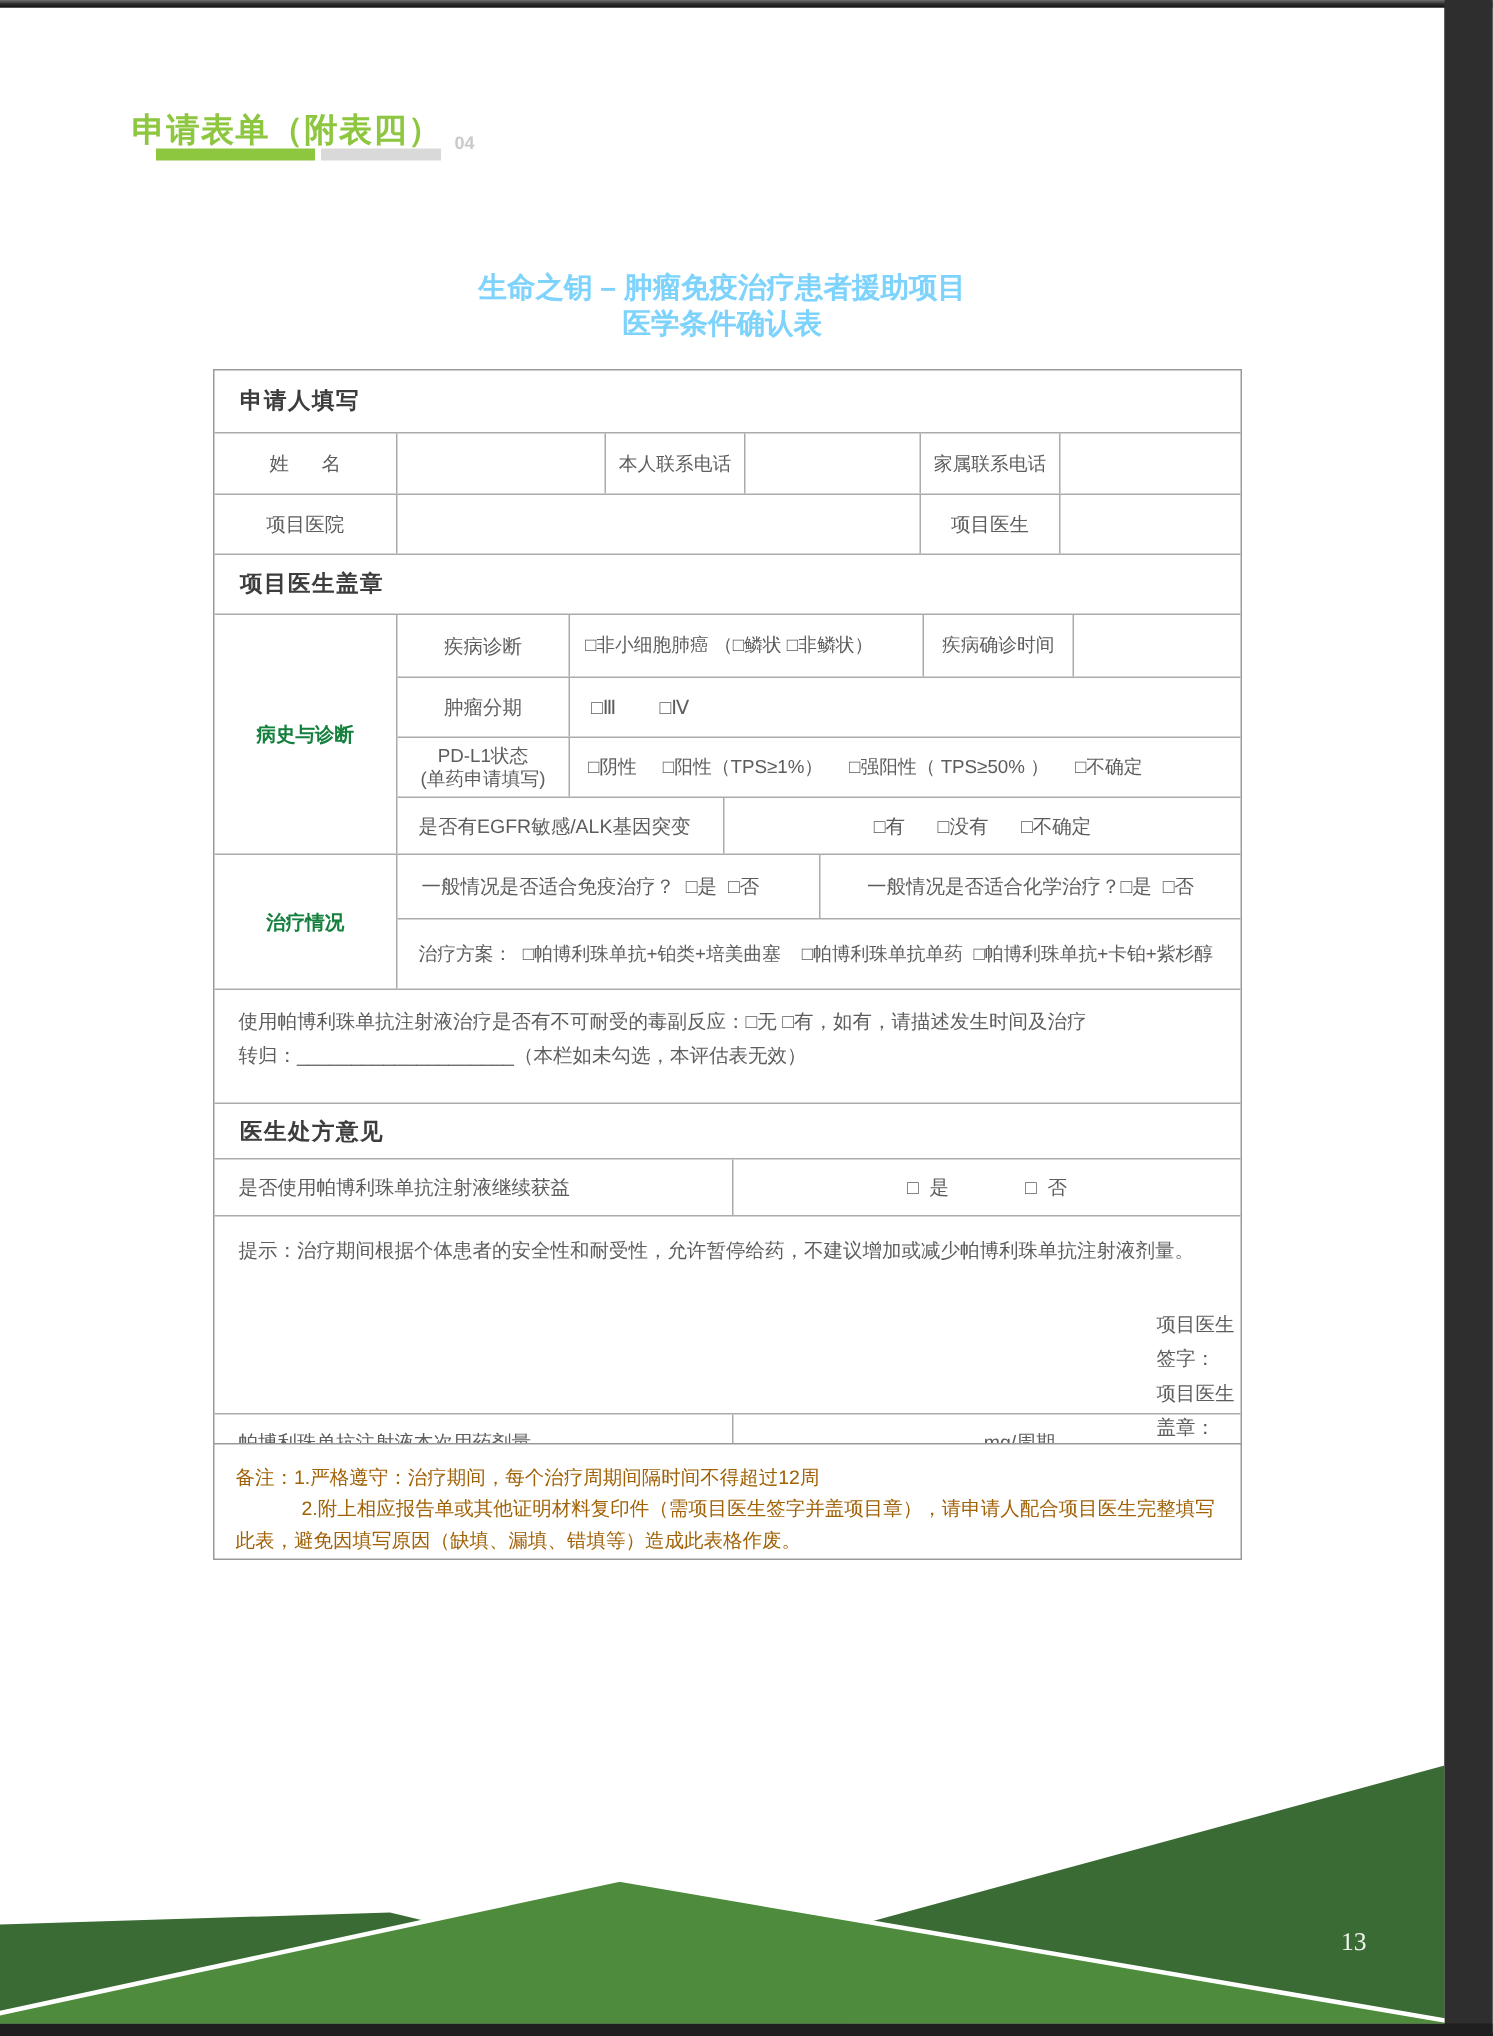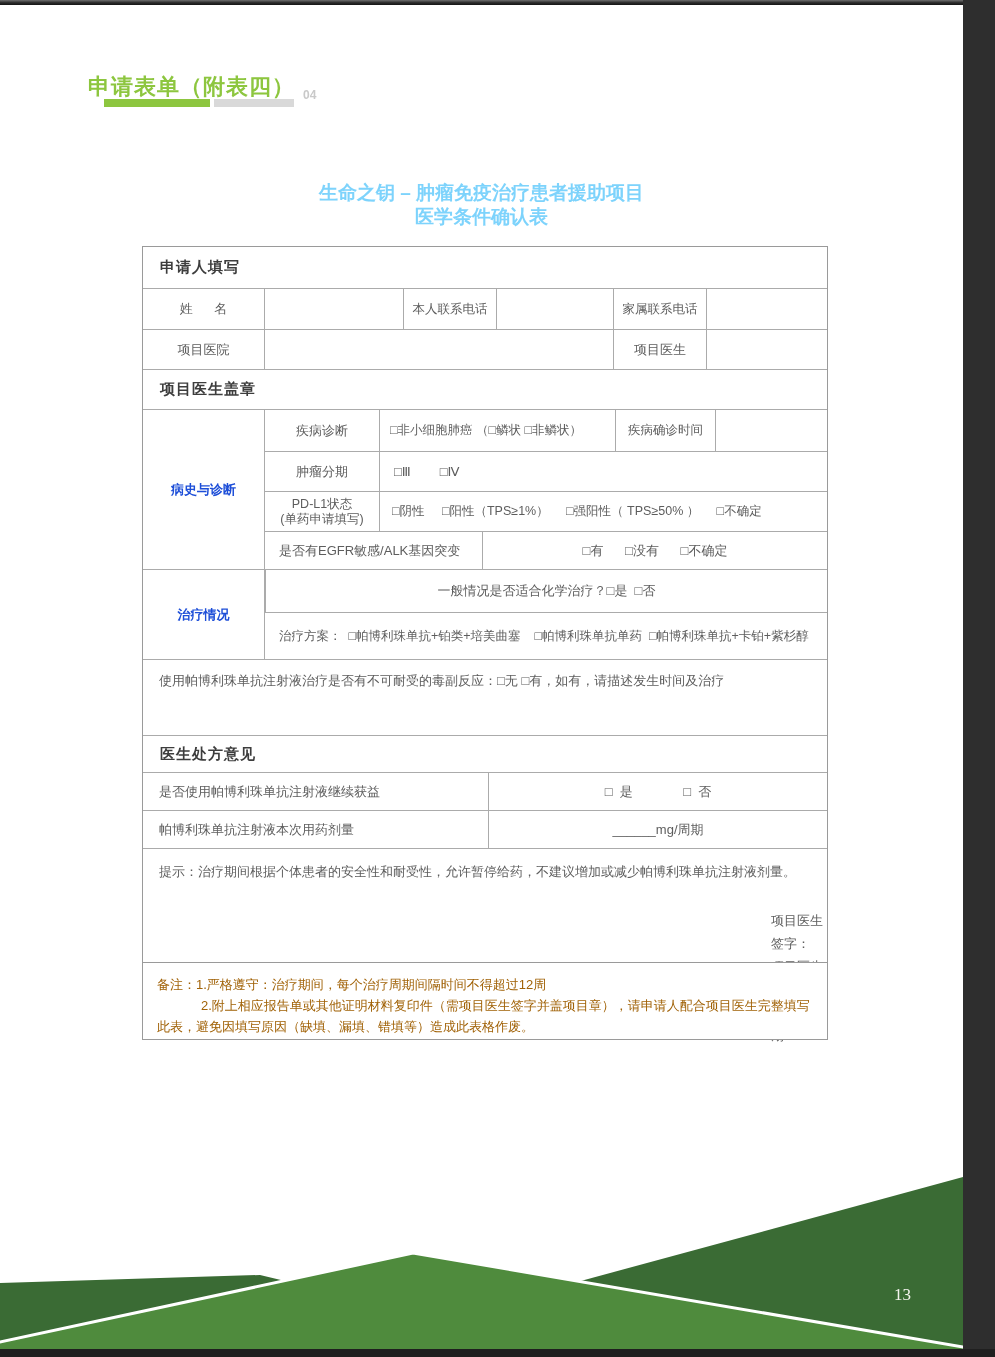--- a/index.html
+++ b/index.html
@@ -33,21 +33,21 @@
   .row.first{border-top:none;}
   .c{display:flex;align-items:center;box-sizing:border-box;border-left:1px solid #ababab;
     padding:0 10px;overflow:hidden;}
   .c.nb{border-left:none;}
   .lab{justify-content:center;text-align:center;padding:0 4px;}
   .sec{height:41px;align-items:center;display:flex;padding-left:17px;
     font-size:15px;color:#3d3d3d;font-weight:bold;letter-spacing:1px;}
   .t{white-space:pre-wrap;}
   .sm{font-size:12.5px;}
   .group-label{width:121px;display:flex;align-items:center;justify-content:center;
-    text-align:center;box-sizing:border-box;color:#1d4ed8;font-weight:bold;}
+    text-align:center;box-sizing:border-box;color:#15803d;font-weight:bold;}
   .group-body{flex:1;display:flex;flex-direction:column;border-left:1px solid #ababab;box-sizing:border-box;}
   .subrow{display:flex;border-top:1px solid #ababab;box-sizing:border-box;}
   .subrow.first{border-top:none;}
   .two-line{flex-direction:column;justify-content:center;align-items:center;line-height:15px;}
   .block{display:block;padding:9px 16px;line-height:23px;}
   .tip-wrap{position:relative;display:block;height:131px;box-sizing:border-box;}
   .tip-text{padding:13px 16px 0 16px;line-height:20px;display:block;}
   .sign-block{position:absolute;left:628px;top:60px;line-height:23px;color:#5d5d5d;}
   .notes{position:absolute;left:142px;top:962px;width:686px;height:78px;border:1px solid #9a9a9a;
     box-sizing:border-box;color:#a16207;font-size:13px;padding:11px 14px;line-height:21px;background:#fff;}
@@ -152,67 +152,71 @@
             <span class="t">□有      □没有      □不确定</span>
           </div>
       </div>
     </div>
   </div>
 
   <div class="row">
     <div class="group-label t">治疗情况</div>
     <div class="group-body">
       <div class="subrow first" style="height:42px;">
+        <div class="c nb" style="width:281px;padding-left:16px;">
+            <span class="t">一般情况是否适合免疫治疗？  □是  □否</span>
+          </div>
         <div class="c" style="flex:1;justify-content:center;">
             <span class="t">一般情况是否适合化学治疗？□是  □否</span>
           </div>
       </div>
       <div class="subrow" style="height:47px;">
         <div class="c nb" style="flex:1;padding-left:14px;">
             <span class="t sm">治疗方案：  □帕博利珠单抗+铂类+培美曲塞    □帕博利珠单抗单药  □帕博利珠单抗+卡铂+紫杉醇</span>
           </div>
       </div>
     </div>
   </div>
 
   <div class="row">
     <div class="block" style="width:100%;height:57px;">
       <span class="t" style="display:block;">使用帕博利珠单抗注射液治疗是否有不可耐受的毒副反应：□无 □有，如有，请描述发生时间及治疗</span>
+      <span class="t" style="display:block;">转归：____________________（本栏如未勾选，本评估表无效）</span>
     </div>
   </div>
 
   <div class="row">
     <div class="sec t" style="width:100%;height:36px;">医生处方意见</div>
   </div>
   <div class="row" style="height:38px;text-align:center;">
     <div class="c nb" style="width:345px;padding-left:16px;">
         <span class="t">是否使用帕博利珠单抗注射液继续获益</span>
       </div>
     <div class="c" style="flex:1;justify-content:center;">
         <span class="t">□  是              □  否</span>
-      </div>
-  </div>
-  <div class="row" style="height:38px;">
-    <div class="c nb" style="width:345px;padding-left:16px;">
-        <span class="t">帕博利珠单抗注射液本次用药剂量</span>
-      </div>
-    <div class="c" style="flex:1;justify-content:center;">
-        <span class="t">______mg/周期</span>
       </div>
   </div>
   <div class="row">
     <div class="tip-wrap" style="width:100%;">
       <span class="tip-text t">提示：治疗期间根据个体患者的安全性和耐受性，允许暂停给药，不建议增加或减少帕博利珠单抗注射液剂量。</span>
       <div class="sign-block">
         <div class="t">项目医生签字：</div>
         <div class="t">项目医生盖章：</div>
         <div class="t">填 表 日 期：</div>
       </div>
     </div>
   </div>
+  <div class="row" style="height:38px;">
+    <div class="c nb" style="width:345px;padding-left:16px;">
+        <span class="t">帕博利珠单抗注射液本次用药剂量</span>
+      </div>
+    <div class="c" style="flex:1;justify-content:center;">
+        <span class="t">______mg/周期</span>
+      </div>
+  </div>
 </div>
 
 <div class="notes">
   <div class="t">备注：1.严格遵守：治疗期间，每个治疗周期间隔时间不得超过12周</div>
   <div class="ind t">2.附上相应报告单或其他证明材料复印件（需项目医生签字并盖项目章），请申请人配合项目医生完整填写此表，避免因填写原因（缺填、漏填、错填等）造成此表格作废。</div>
 </div>
 
 <svg class="deco" viewBox="0 0 963 179" preserveAspectRatio="none">
   <polygon points="0,113 260,105 570,179 0,179" fill="#3a6b34"></polygon>
   <polygon points="963,7 566,115 963,179" fill="#3a6b34"></polygon>

